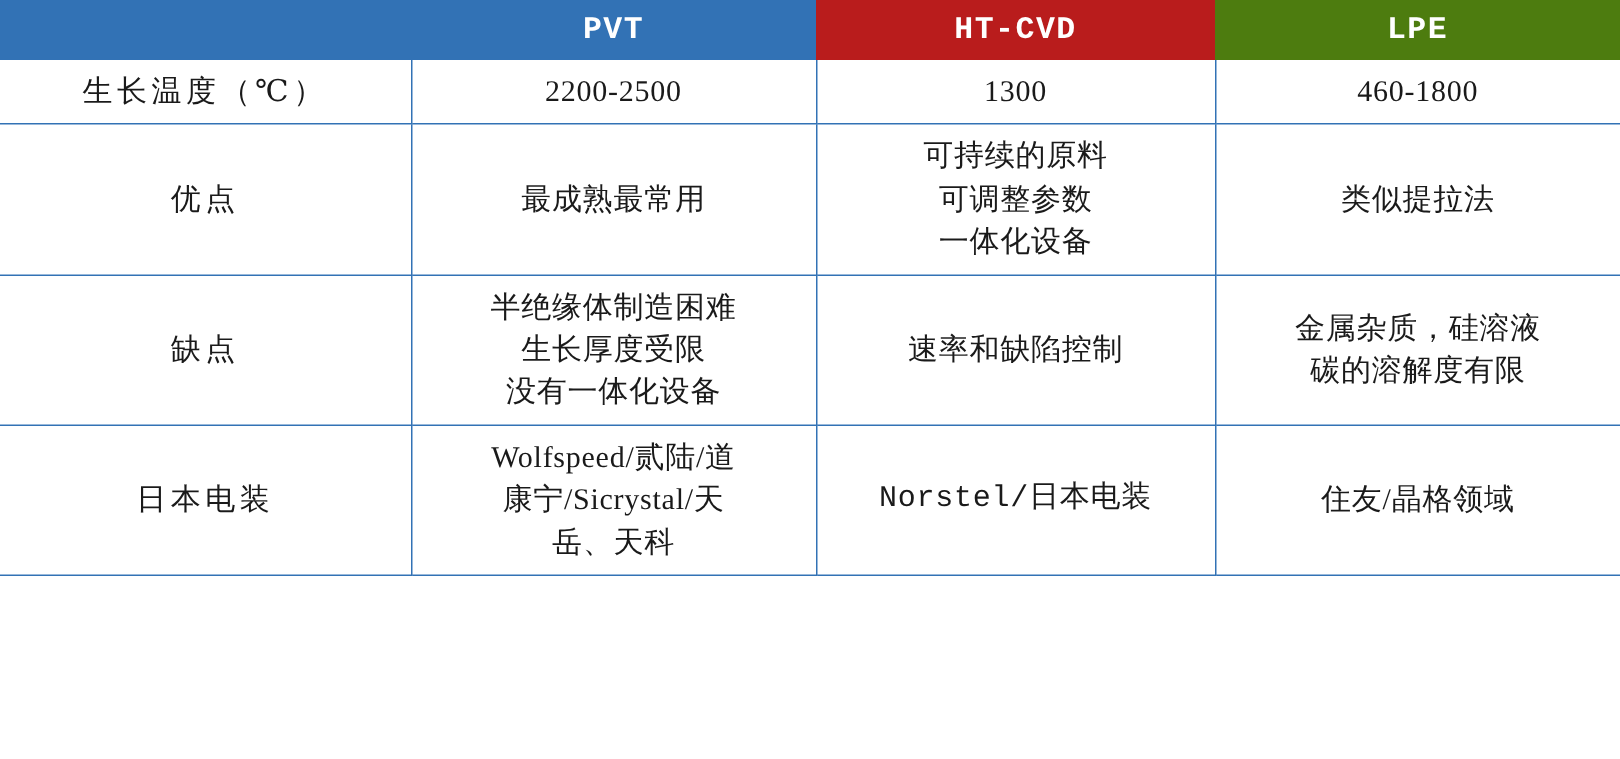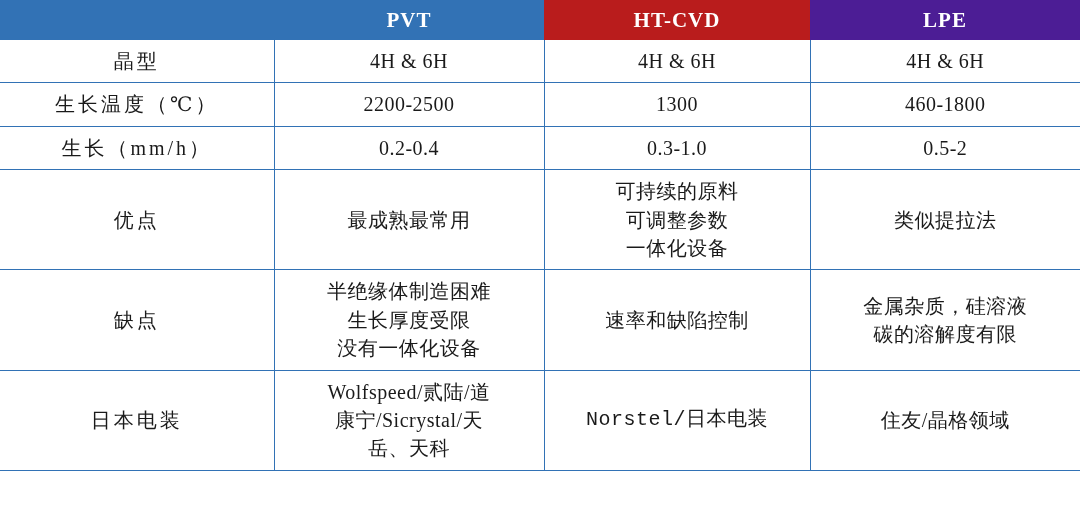--- a/index.html
+++ b/index.html
@@ -34,20 +34,21 @@
     background: #3272B5;
     color: #ffffff;
     font-size: 21px;
     font-weight: bold;
     letter-spacing: 1px;
     height: 40px;
     text-align: center;
     vertical-align: middle;
     border: none;
     padding: 0;
+    font-family: Liberation Mono, monospace;
   }
   table.spec thead th.hcorner {
     background: #3272B5;
   }
 
   table.spec tbody td {
     font-size: 20px;
     text-align: center;
     vertical-align: middle;
     border-bottom: 1.6px solid #3272B5;
@@ -85,41 +86,29 @@
       <col class="c0">
         <col class="c1">
         <col class="c2">
         <col class="c3">
     </colgroup>
     <thead>
       <tr>
         <th class="hcorner" style="background: rgb(50, 114, 181); color: rgb(255, 255, 255);"></th>
         <th style="background: rgb(50, 114, 181); color: rgb(255, 255, 255);">PVT</th>
         <th style="background: #b91c1c; color: rgb(255, 255, 255);">HT-CVD</th>
-        <th style="background: #4c1d95; color: rgb(255, 255, 255);">LPE</th>
+        <th style="background: #4d7c0f; color: rgb(255, 255, 255);">LPE</th>
       </tr>
     </thead>
     <tbody>
-      <tr>
-        <td class="label" style="border-bottom-color: rgb(50, 114, 181); border-right-color: rgb(50, 114, 181);">晶型</td>
-        <td class="vsep numcell" style="border-bottom-color: rgb(50, 114, 181); border-right-color: rgb(50, 114, 181);">4H &amp; 6H</td>
-        <td class="vsep numcell" style="border-bottom-color: rgb(50, 114, 181); border-right-color: rgb(50, 114, 181);">4H &amp; 6H</td>
-        <td class="numcell" style="border-bottom-color: rgb(50, 114, 181);">4H &amp; 6H</td>
-      </tr>
       <tr>
         <td class="label" style="border-bottom-color: rgb(50, 114, 181); border-right-color: rgb(50, 114, 181);">生长温度（℃）</td>
         <td class="vsep numcell" style="border-bottom-color: rgb(50, 114, 181); border-right-color: rgb(50, 114, 181);">2200-2500</td>
         <td class="vsep numcell" style="border-bottom-color: rgb(50, 114, 181); border-right-color: rgb(50, 114, 181);">1300</td>
         <td class="numcell" style="border-bottom-color: rgb(50, 114, 181); margin-left: 36px;">460-1800</td>
-      </tr>
-      <tr>
-        <td class="label" style="border-bottom-color: rgb(50, 114, 181); border-right-color: rgb(50, 114, 181);">生长（mm/h）</td>
-        <td class="vsep numcell" style="border-bottom-color: rgb(50, 114, 181); border-right-color: rgb(50, 114, 181);">0.2-0.4</td>
-        <td class="vsep numcell" style="border-bottom-color: rgb(50, 114, 181); border-right-color: rgb(50, 114, 181);">0.3-1.0</td>
-        <td class="numcell" style="border-bottom-color: rgb(50, 114, 181);">0.5-2</td>
       </tr>
       <tr>
         <td class="label" style="border-bottom-color: rgb(50, 114, 181); border-right-color: rgb(50, 114, 181);">优点</td>
         <td class="vsep multiline" style="border-bottom-color: rgb(50, 114, 181); border-right-color: rgb(50, 114, 181);">最成熟最常用</td>
         <td class="vsep multiline" style="border-bottom-color: rgb(50, 114, 181); border-right-color: rgb(50, 114, 181);">可持续的原料
 可调整参数
 一体化设备</td>
         <td class="multiline" style="border-bottom-color: rgb(50, 114, 181);">类似提拉法</td>
       </tr>
       <tr>

